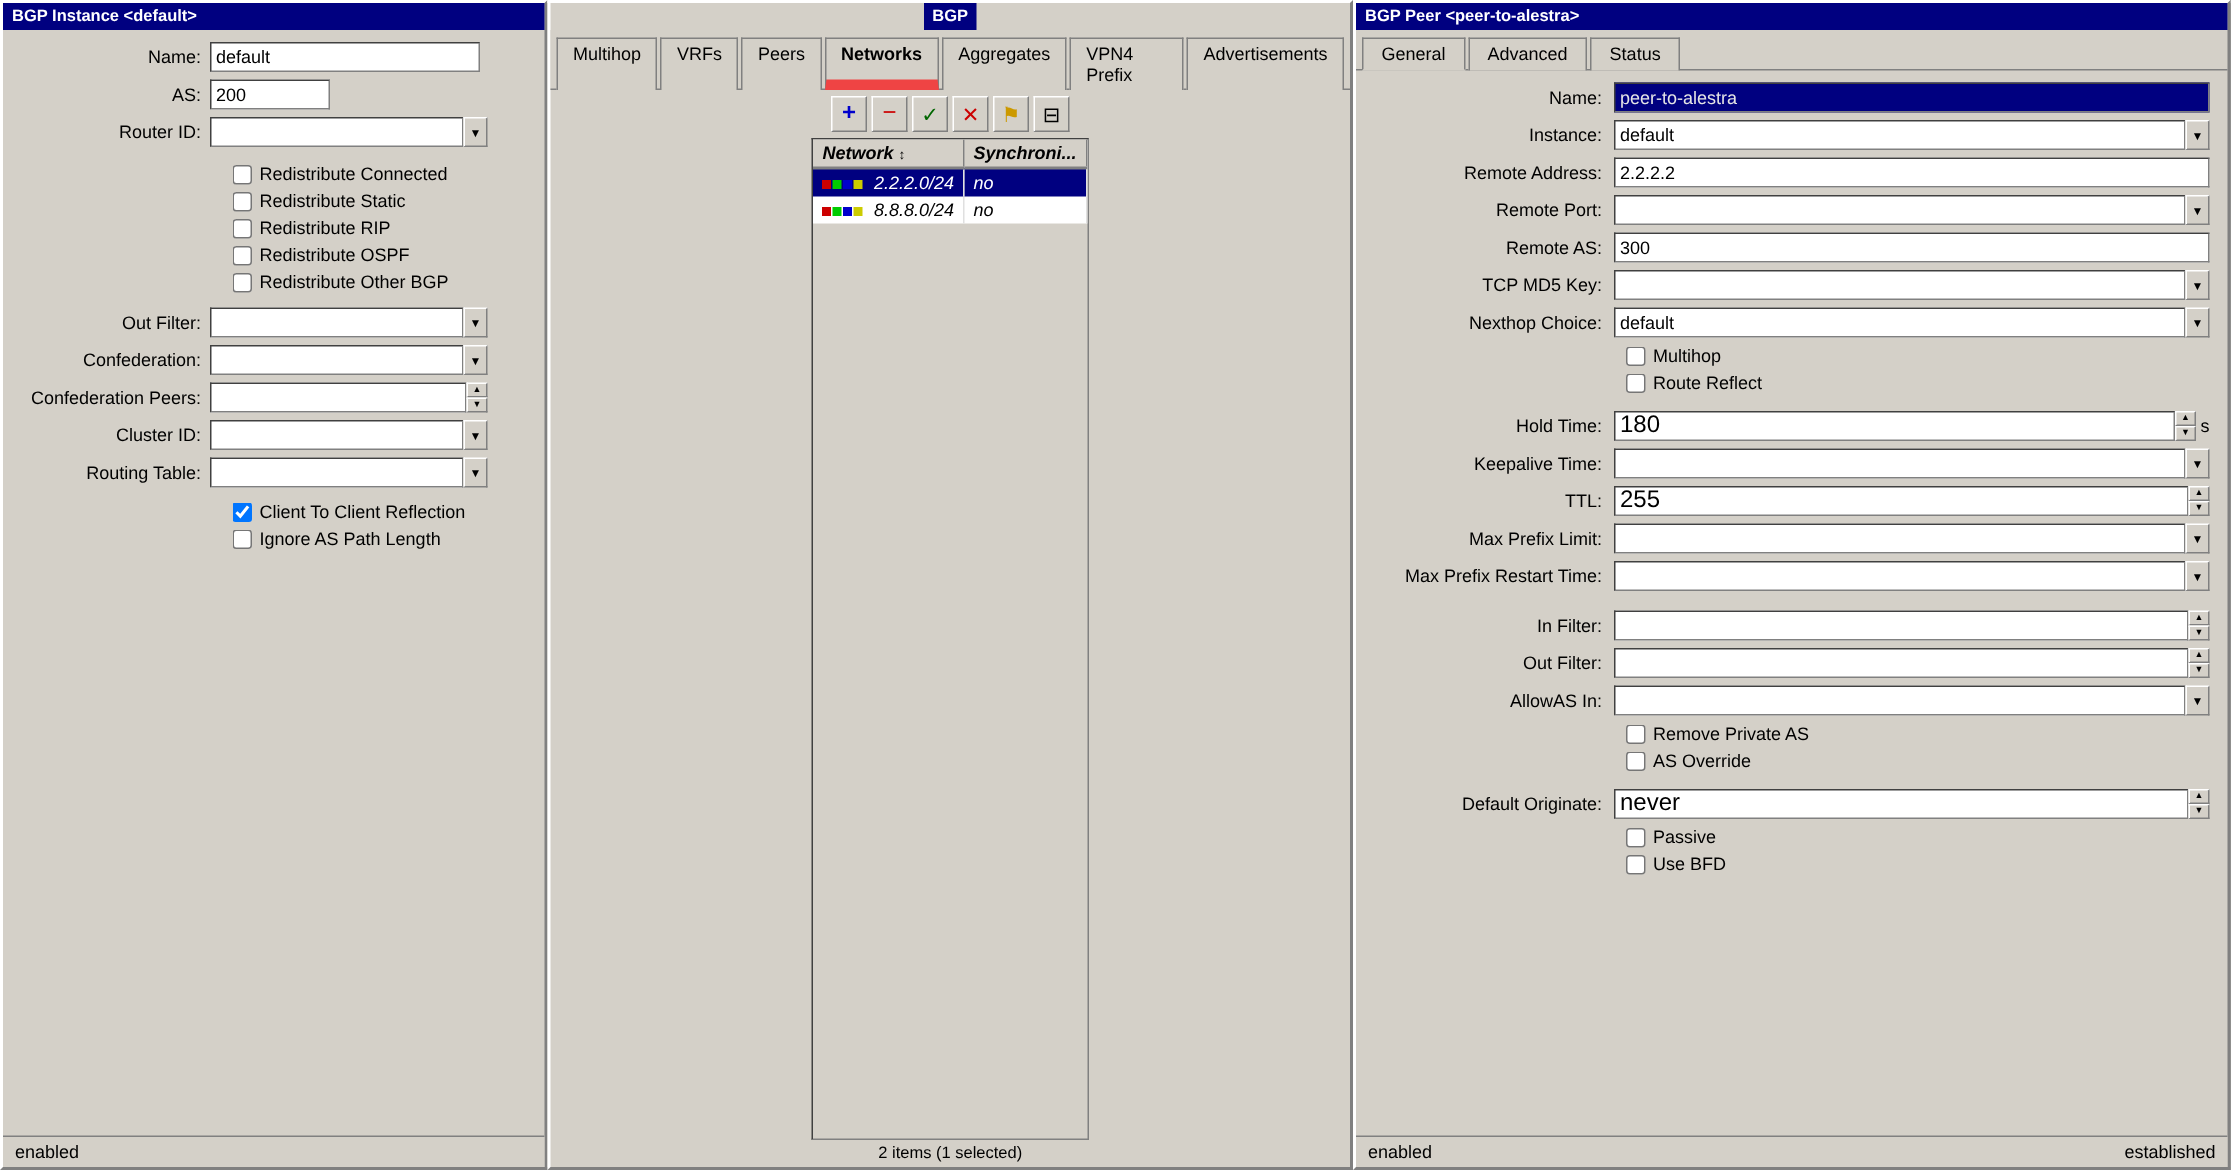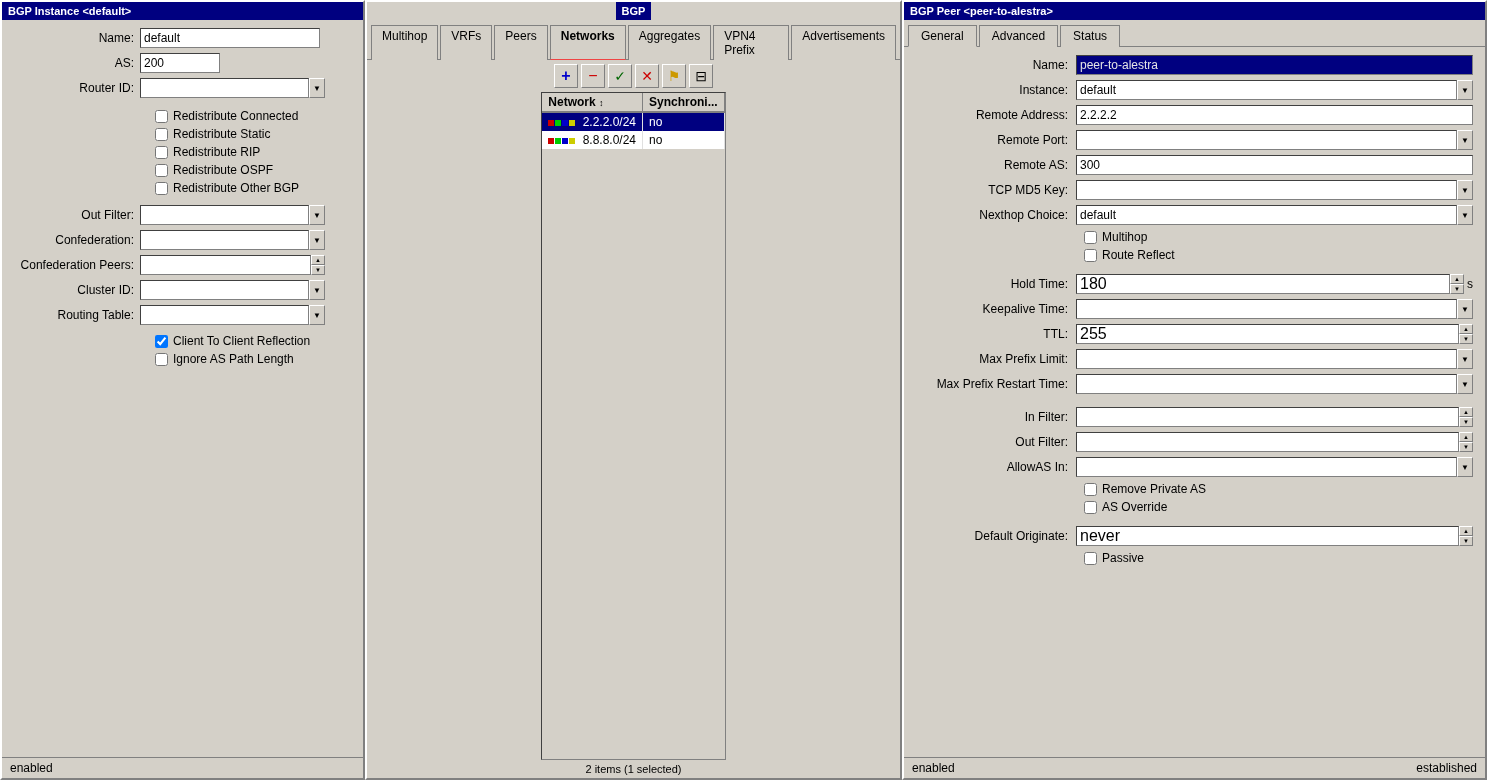--- a/index.html
+++ b/index.html
@@ -143,21 +143,21 @@
       border: 1px solid #808080;
       border-bottom: none;
       cursor: pointer;
       font-size: 12px;
       position: relative;
       top: 1px;
     }
 
     .tab.active {
       background: #d4d0c8;
-      border-bottom: 1px solid #ef4444;
+      border-bottom: 7px solid #ef4444;
       z-index: 1;
       font-weight: bold;
     }
 
     .toolbar {
       display: flex;
       align-items: center;
       gap: 3px;
       padding: 4px 6px;
     }
@@ -176,20 +176,21 @@
       font-size: 14px;
     }
 
     .table-container {
       flex: 1;
       overflow: hidden;
       margin: 0 6px;
       border: 1px solid #808080;
       border-top-color: #404040;
       border-left-color: #404040;
+      font-style: italic;
     }
 
     .data-table {
       width: 100%;
       border-collapse: collapse;
       background: white;
     }
 
     .data-table thead tr {
       background: #d4d0c8;
@@ -737,19 +738,23 @@
           <div class="spin-btn">▼</div>
         </div>
       </div>
     </div>
 
     <div class="right-checkbox-row">
       <input type="checkbox" style="">
       <span>Passive</span>
     </div>
 
+    <div class="right-checkbox-row">
+      <input type="checkbox" style="">
+      <span>Use BFD</span>
+    </div>
   </div>
 
   <div class="bottom-status">
     <span class="enabled-text">enabled</span>
     <span>established</span>
   </div>
 </div>
 
 </body></html>

